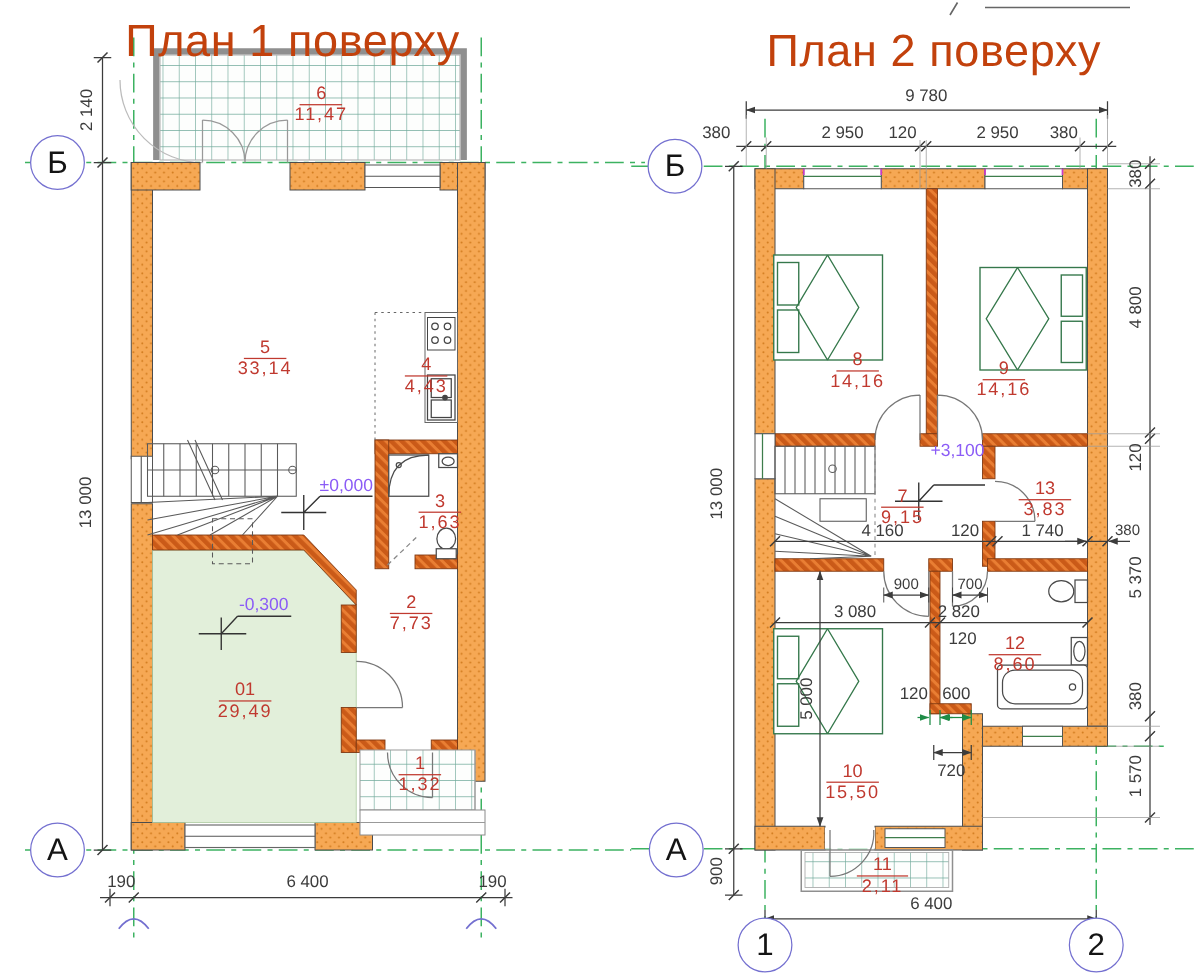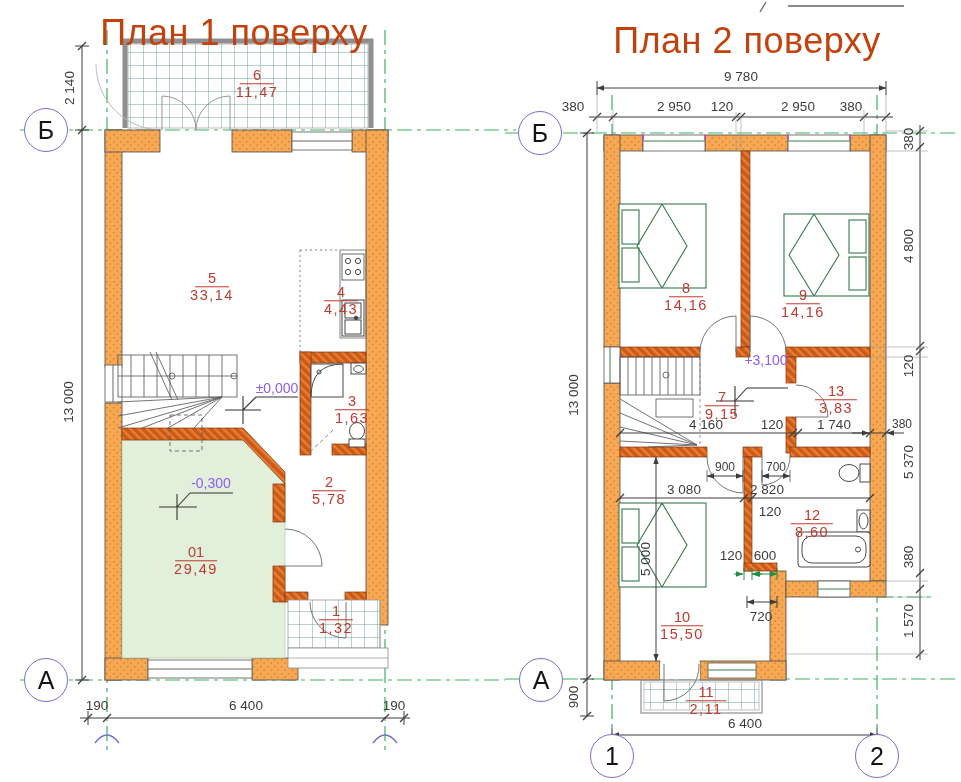--- a/index.html
+++ b/index.html
@@ -318,21 +318,21 @@
 <div class="axc" style="left:46px;top:680px">А</div>
 <div class="axc" style="left:540px;top:133px">Б</div>
 <div class="axc" style="left:541px;top:680px">А</div>
 <div class="axc" style="left:612px;top:756px">1</div>
 <div class="axc" style="left:877px;top:756px">2</div>
 
 <div class="room" style="left:257px;top:84px"><div class="rn">6</div><div class="ra">11,47</div></div>
 <div class="room" style="left:212px;top:287px"><div class="rn">5</div><div class="ra">33,14</div></div>
 <div class="room" style="left:341px;top:301px"><div class="rn">4</div><div class="ra">4,43</div></div>
 <div class="room" style="left:352px;top:410px"><div class="rn">3</div><div class="ra">1,63</div></div>
-<div class="room" style="left:329px;top:491px"><div class="rn">2</div><div class="ra">5,78</div></div>
+<div class="room" style="left:329px;top:491px"><div class="rn">2</div><div class="ra">7,73</div></div>
 <div class="room" style="left:196px;top:561px"><div class="rn">01</div><div class="ra">29,49</div></div>
 <div class="room" style="left:336px;top:620px"><div class="rn">1</div><div class="ra">1,32</div></div>
 
 <div class="room" style="left:686px;top:297px"><div class="rn">8</div><div class="ra">14,16</div></div>
 <div class="room" style="left:803px;top:304px"><div class="rn">9</div><div class="ra">14,16</div></div>
 <div class="room" style="left:722px;top:406px"><div class="rn">7</div><div class="ra">9,15</div></div>
 <div class="room" style="left:836px;top:400px"><div class="rn">13</div><div class="ra">3,83</div></div>
 <div class="room" style="left:812px;top:524px"><div class="rn">12</div><div class="ra">8,60</div></div>
 <div class="room" style="left:682px;top:626px"><div class="rn">10</div><div class="ra">15,50</div></div>
 <div class="room" style="left:706px;top:701px"><div class="rn">11</div><div class="ra">2,11</div></div>

